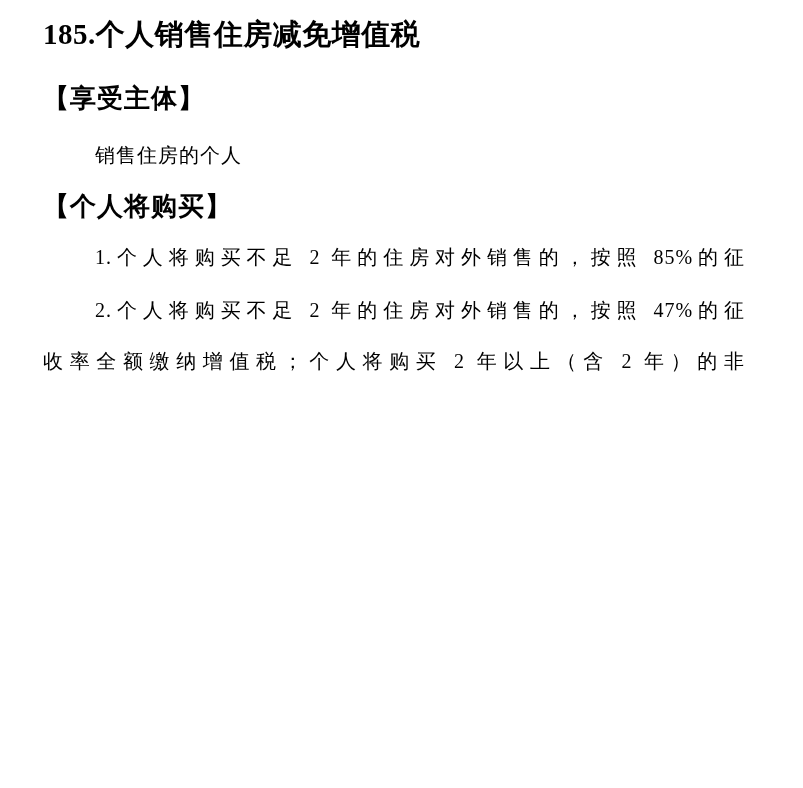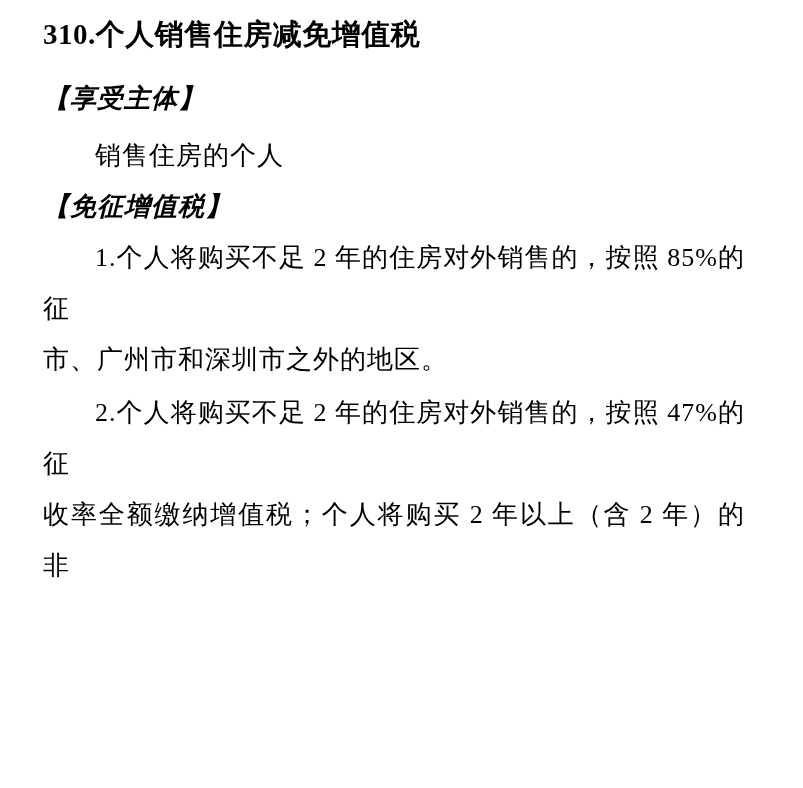--- a/index.html
+++ b/index.html
@@ -27,59 +27,57 @@
     letter-spacing: 0.5px;
     margin-bottom: 13px;
     white-space: nowrap;
   }
   .heading {
     font-size: 26px;
     font-weight: bold;
     line-height: 51px;
     letter-spacing: 1px;
     white-space: nowrap;
-    font-style: italic;
   }
   .paragraph {
     margin: 0;
   }
   .heading + .paragraph.spaced {
     margin-top: 6px;
   }
   .paragraph + .paragraph {
     margin-top: 2px;
   }
   .line {
-    font-size: 26px;
+    font-size: 20px;
     line-height: 51px;
     letter-spacing: 1px;
     text-align: justify;
     text-align-last: justify;
     text-justify: inter-character;
   }
   .line.first {
     text-indent: 52px;
   }
   .line.last {
     text-align-last: left;
   }
 </style>
 </head>
 <body>
 
 <div class="doc">
-  <div class="title">310.个人销售住房减免增值税</div>
+  <div class="title">185.个人销售住房减免增值税</div>
   <div>
       <div class="heading">【享受主体】</div>
       <div class="paragraph spaced">
         <div class="line first last">销售住房的个人</div>
       </div>
-      <div class="heading">【免征增值税】</div>
+      <div class="heading">【个人将购买】</div>
       <div class="paragraph">
         <div class="line first">1.个人将购买不足 2 年的住房对外销售的，按照 85%的征</div>
-        <div class="line last">市、广州市和深圳市之外的地区。</div>
       </div>
       <div class="paragraph">
         <div class="line first">2.个人将购买不足 2 年的住房对外销售的，按照 47%的征</div>
         <div class="line">收率全额缴纳增值税；个人将购买 2 年以上（含 2 年）的非</div>
       </div>
     </div>
 </div>
 
 </body></html>

